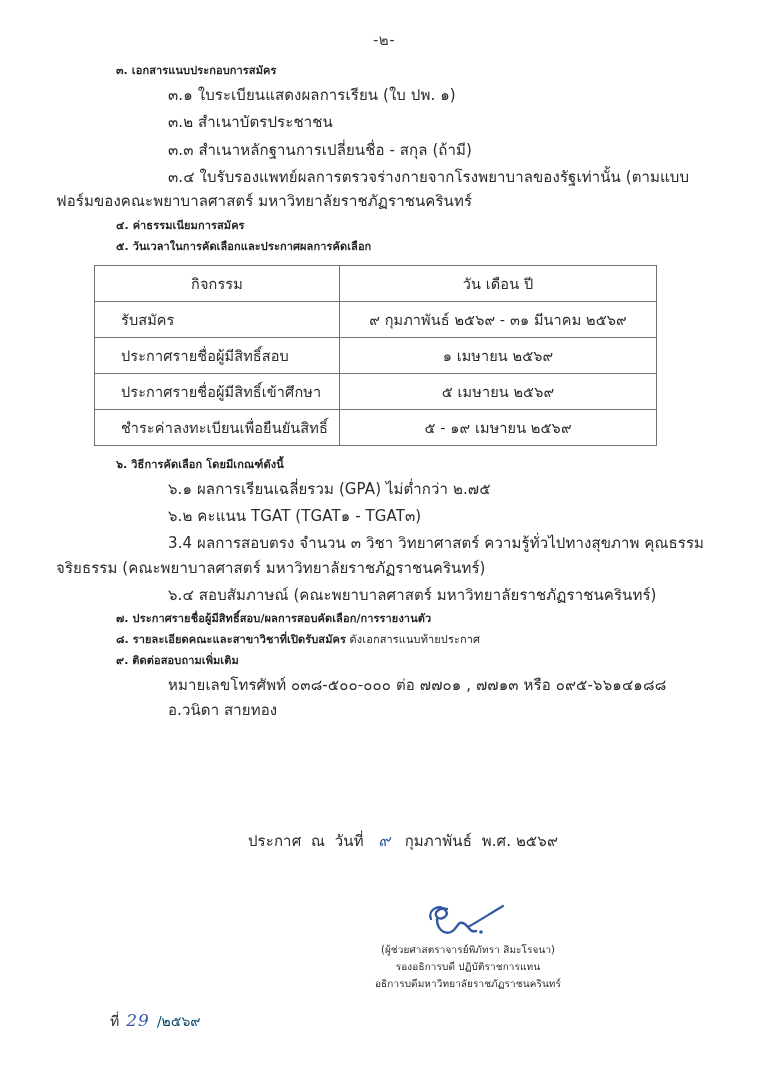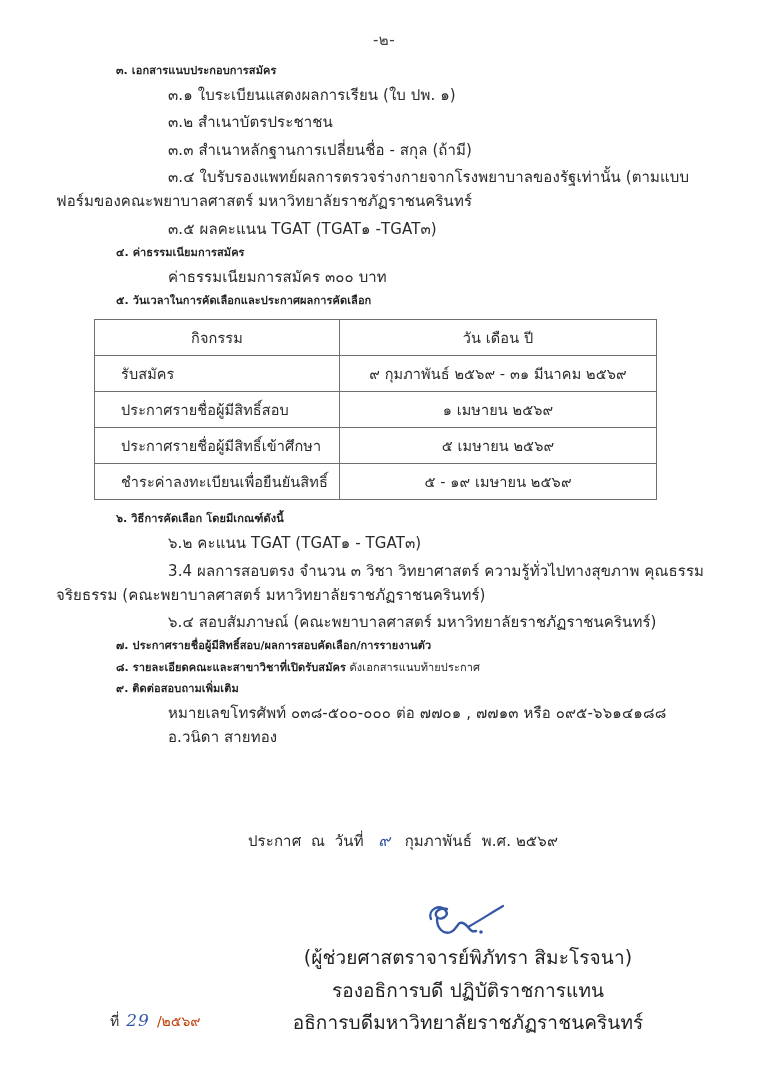--- a/index.html
+++ b/index.html
@@ -139,21 +139,21 @@
   }
   .signature-mark {
     height: 44px;
     position: relative;
   }
   .signature-mark svg {
     display: block;
     margin: 0 auto;
   }
   .sign-line {
-    font-size: 19px;
+    font-size: 10px;
     color: #1f1f1f;
     line-height: 1.72;
     letter-spacing: 0.1px;
   }
 
   
   .doc-ref {
     position: absolute;
     left: 110px;
     top: 1010px;
@@ -165,41 +165,39 @@
   }
   .doc-ref .ref-hand {
     color: #3558a6;
     font-family: "DejaVu Serif", "Liberation Serif", serif;
     font-style: italic;
     font-size: 17px;
     letter-spacing: 1px;
   }
   .doc-ref .ref-year {
     font-size: 14px;
-    color: #c2410c;
+    color: #0c4a6e;
   }
 </style>
 </head>
 <body>
 
 <div class="page">
 
   <div class="page-number">-๒-</div>
 
   <div class="content">
 
     <div class="heading">๓. เอกสารแนบประกอบการสมัคร</div>
     <div class="subitem">๓.๑ ใบระเบียนแสดงผลการเรียน (ใบ ปพ. ๑)</div>
     <div class="subitem">๓.๒ สำเนาบัตรประชาชน</div>
     <div class="subitem">๓.๓ สำเนาหลักฐานการเปลี่ยนชื่อ - สกุล (ถ้ามี)</div>
     <div class="hang">๓.๔ ใบรับรองแพทย์ผลการตรวจร่างกายจากโรงพยาบาลของรัฐเท่านั้น (ตามแบบฟอร์มของคณะพยาบาลศาสตร์ มหาวิทยาลัยราชภัฏราชนครินทร์</div>
-    <div class="subitem">๓.๕ ผลคะแนน TGAT (TGAT๑ -TGAT๓)</div>
 
     <div class="heading">๔. ค่าธรรมเนียมการสมัคร</div>
-    <div class="subitem">ค่าธรรมเนียมการสมัคร ๓๐๐ บาท</div>
 
     <div class="heading">๕. วันเวลาในการคัดเลือกและประกาศผลการคัดเลือก</div>
 
     <div class="table-wrap">
       <table class="schedule">
         <colgroup>
             <col class="c1">
             <col class="c2">
           </colgroup>
         <thead>
@@ -223,20 +221,21 @@
           </tr>
           <tr>
             <td class="activity">ชำระค่าลงทะเบียนเพื่อยืนยันสิทธิ์</td>
             <td class="date">๕ - ๑๙ เมษายน ๒๕๖๙</td>
           </tr>
         </tbody>
       </table>
     </div>
 
     <div class="heading">๖. วิธีการคัดเลือก โดยมีเกณฑ์ดังนี้</div>
+    <div class="subitem">๖.๑ ผลการเรียนเฉลี่ยรวม (GPA) ไม่ต่ำกว่า ๒.๗๕</div>
     <div class="subitem">๖.๒ คะแนน TGAT (TGAT๑ - TGAT๓)</div>
     <div class="hang">3.4 ผลการสอบตรง จำนวน ๓ วิชา วิทยาศาสตร์ ความรู้ทั่วไปทางสุขภาพ คุณธรรมจริยธรรม (คณะพยาบาลศาสตร์ มหาวิทยาลัยราชภัฏราชนครินทร์)</div>
     <div class="subitem">๖.๔ สอบสัมภาษณ์ (คณะพยาบาลศาสตร์ มหาวิทยาลัยราชภัฏราชนครินทร์)</div>
 
     <div class="heading">๗. ประกาศรายชื่อผู้มีสิทธิ์สอบ/ผลการสอบคัดเลือก/การรายงานตัว</div>
 
     <div class="heading"><span>๘. รายละเอียดคณะและสาขาวิชาที่เปิดรับสมัคร</span><span class="heading-inline-normal"> ดังเอกสารแนบท้ายประกาศ</span></div>
 
     <div class="heading">๙. ติดต่อสอบถามเพิ่มเติม</div>
     <div class="subitem">หมายเลขโทรศัพท์ ๐๓๘-๕๐๐-๐๐๐ ต่อ ๗๗๐๑ , ๗๗๑๓ หรือ ๐๙๕-๖๖๑๔๑๘๘  อ.วนิดา สายทอง</div>

